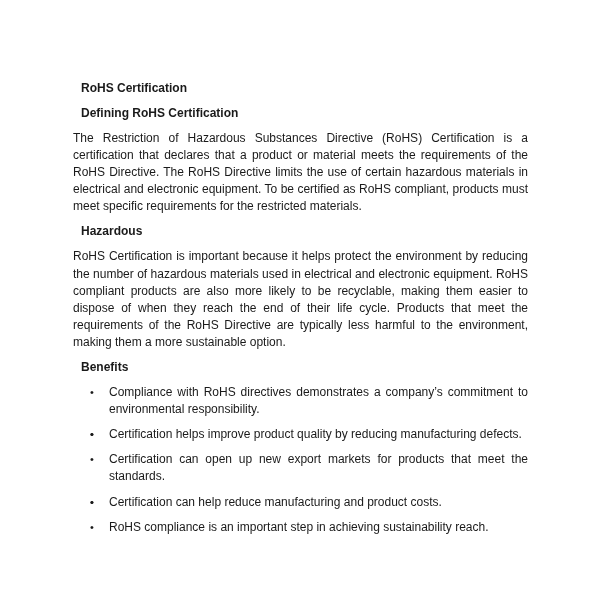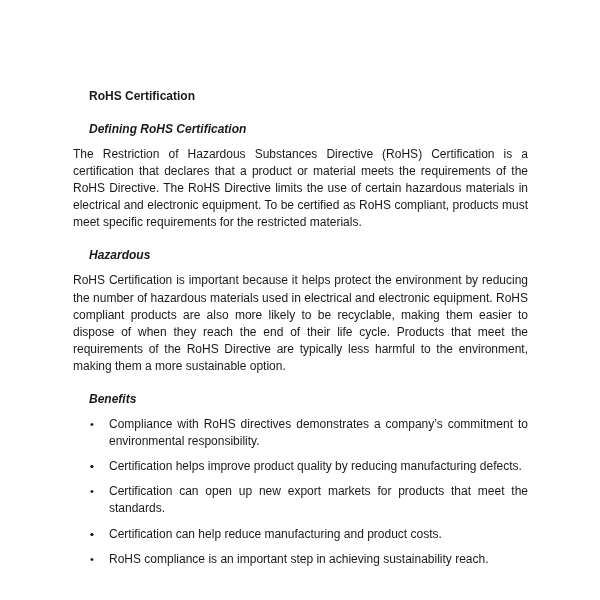--- a/index.html
+++ b/index.html
@@ -11,24 +11,24 @@
     position: relative;
   }
   .page {
     position: absolute;
     left: 73px; top: 72px;
     width: 455px;
     font-size: 12px;
     line-height: 17.1px;
   }
   h1, h2, h3 {
-    font-size: 12px; font-weight: bold; margin: 16px; line-height: 17px;
+    font-size: 12px; font-weight: bold; margin: 8px; line-height: 17px;
   }
   .h-title { margin-bottom: 8px; }
-  .h-sub { margin-bottom: 8px; font-style: italic; }
+  .h-sub { margin-bottom: 8px; }
   p {
     margin: 0 0 8px 0;
     text-align: justify;
   }
   ul {
     list-style: none;
     margin: 0 0 6px 0; padding: 0;
   }
   ul li {
     position: relative;

